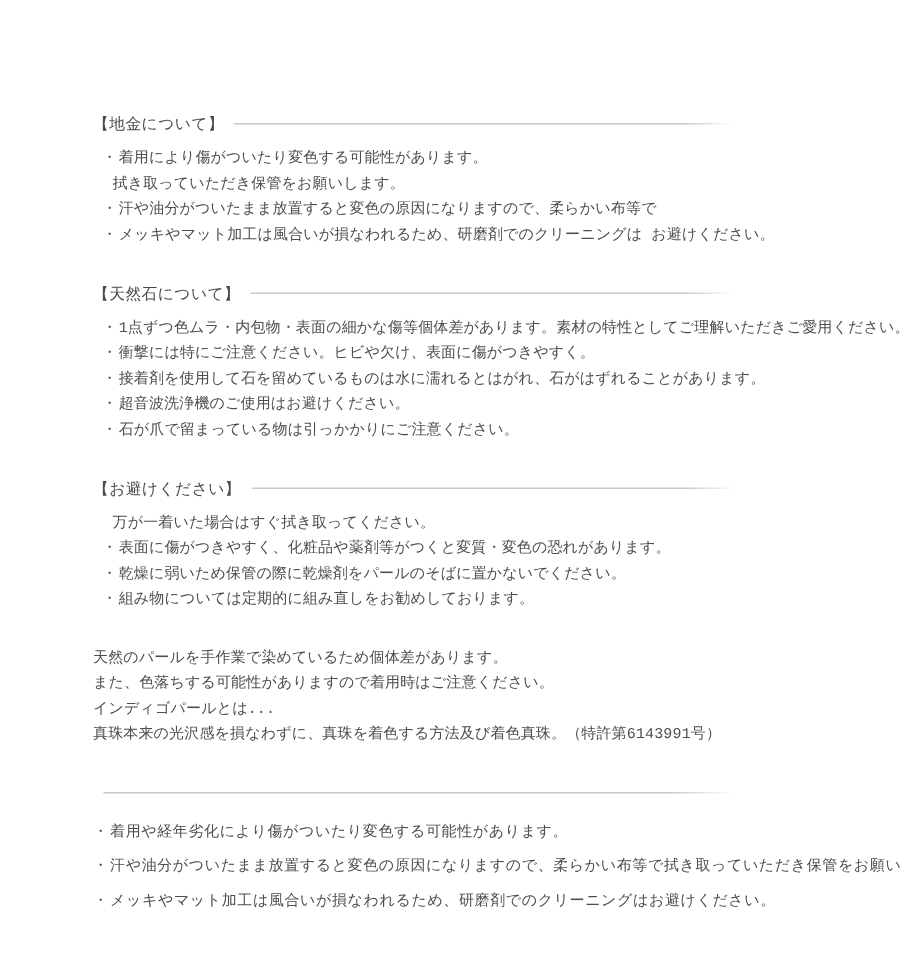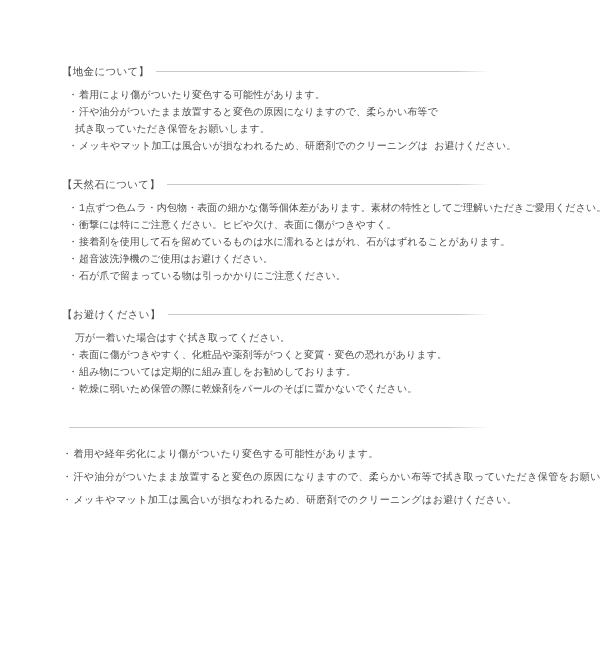--- a/index.html
+++ b/index.html
@@ -14,20 +14,21 @@
     padding: 0;
     background: var(--bg);
     font-family: "Liberation Sans", "DejaVu Sans", sans-serif;
   }
   .page {
     width: 600px;
     height: 603px;
     padding: 64px 110px 0 62px;
     overflow: hidden;
     background: var(--bg);
+    margin-top: 11px;
   }
   .section { margin-bottom: 22px; }
   .heading-row {
     display: flex;
     align-items: center;
     height: 15px;
     margin-bottom: 8px;
   }
   .heading {
     font-size: 10.5px;
@@ -62,22 +63,22 @@
 <body>
 
 <div class="page">
     <section class="section s0">
       <div class="heading-row">
         <span class="heading">【地金について】</span>
         <span class="rule"></span>
       </div>
       <div class="body bulleted">
         <div class="item-line"><span class="bullet">・</span><span class="txt">着用により傷がついたり変色する可能性があります。</span></div>
+        <div class="item-line cont"><span class="txt">拭き取っていただき保管をお願いします。</span></div>
         <div class="item-line"><span class="bullet">・</span><span class="txt">汗や油分がついたまま放置すると変色の原因になりますので、柔らかい布等で</span></div>
-        <div class="item-line cont"><span class="txt">拭き取っていただき保管をお願いします。</span></div>
         <div class="item-line"><span class="bullet">・</span><span class="txt">メッキやマット加工は風合いが損なわれるため、研磨剤でのクリーニングは お避けください。</span></div>
       </div>
     </section>
     <section class="section s1">
       <div class="heading-row">
         <span class="heading">【天然石について】</span>
         <span class="rule"></span>
       </div>
       <div class="body bulleted">
         <div class="item-line"><span class="bullet">・</span><span class="txt">1点ずつ色ムラ・内包物・表面の細かな傷等個体差があります。素材の特性としてご理解いただきご愛用ください。</span></div>
@@ -88,25 +89,31 @@
       </div>
     </section>
     <section class="section s2">
       <div class="heading-row">
         <span class="heading">【お避けください】</span>
         <span class="rule"></span>
       </div>
       <div class="body bulleted">
         <div class="item-line cont"><span class="txt">万が一着いた場合はすぐ拭き取ってください。</span></div>
         <div class="item-line"><span class="bullet">・</span><span class="txt">表面に傷がつきやすく、化粧品や薬剤等がつくと変質・変色の恐れがあります。</span></div>
+        <div class="item-line"><span class="bullet">・</span><span class="txt">乾燥に弱いため保管の際に乾燥剤をパールのそばに置かないでください。</span></div>
         <div class="item-line"><span class="bullet">・</span><span class="txt">組み物については定期的に組み直しをお勧めしております。</span></div>
-        <div class="item-line"><span class="bullet">・</span><span class="txt">乾燥に弱いため保管の際に乾燥剤をパールのそばに置かないでください。</span></div>
       </div>
     </section>
     <section class="section s3">
+      <div class="body">
+        <div class="item-line"><span class="txt">天然のパールを手作業で染めているため個体差があります。</span></div>
+        <div class="item-line"><span class="txt">また、色落ちする可能性がありますので着用時はご注意ください。</span></div>
+        <div class="item-line"><span class="txt">インディゴパールとは...</span></div>
+        <div class="item-line"><span class="txt">真珠本来の光沢感を損なわずに、真珠を着色する方法及び着色真珠。（特許第6143991号）</span></div>
+      </div>
     </section>
     <section class="section s4">
       <div class="heading-row">
         <span class="rule"></span>
       </div>
       <div class="body bulleted">
         <div class="item-line"><span class="bullet">・</span><span class="txt">着用や経年劣化により傷がついたり変色する可能性があります。</span></div>
         <div class="item-line"><span class="bullet">・</span><span class="txt">汗や油分がついたまま放置すると変色の原因になりますので、柔らかい布等で拭き取っていただき保管をお願いします。</span></div>
         <div class="item-line"><span class="bullet">・</span><span class="txt">メッキやマット加工は風合いが損なわれるため、研磨剤でのクリーニングはお避けください。</span></div>
       </div>

